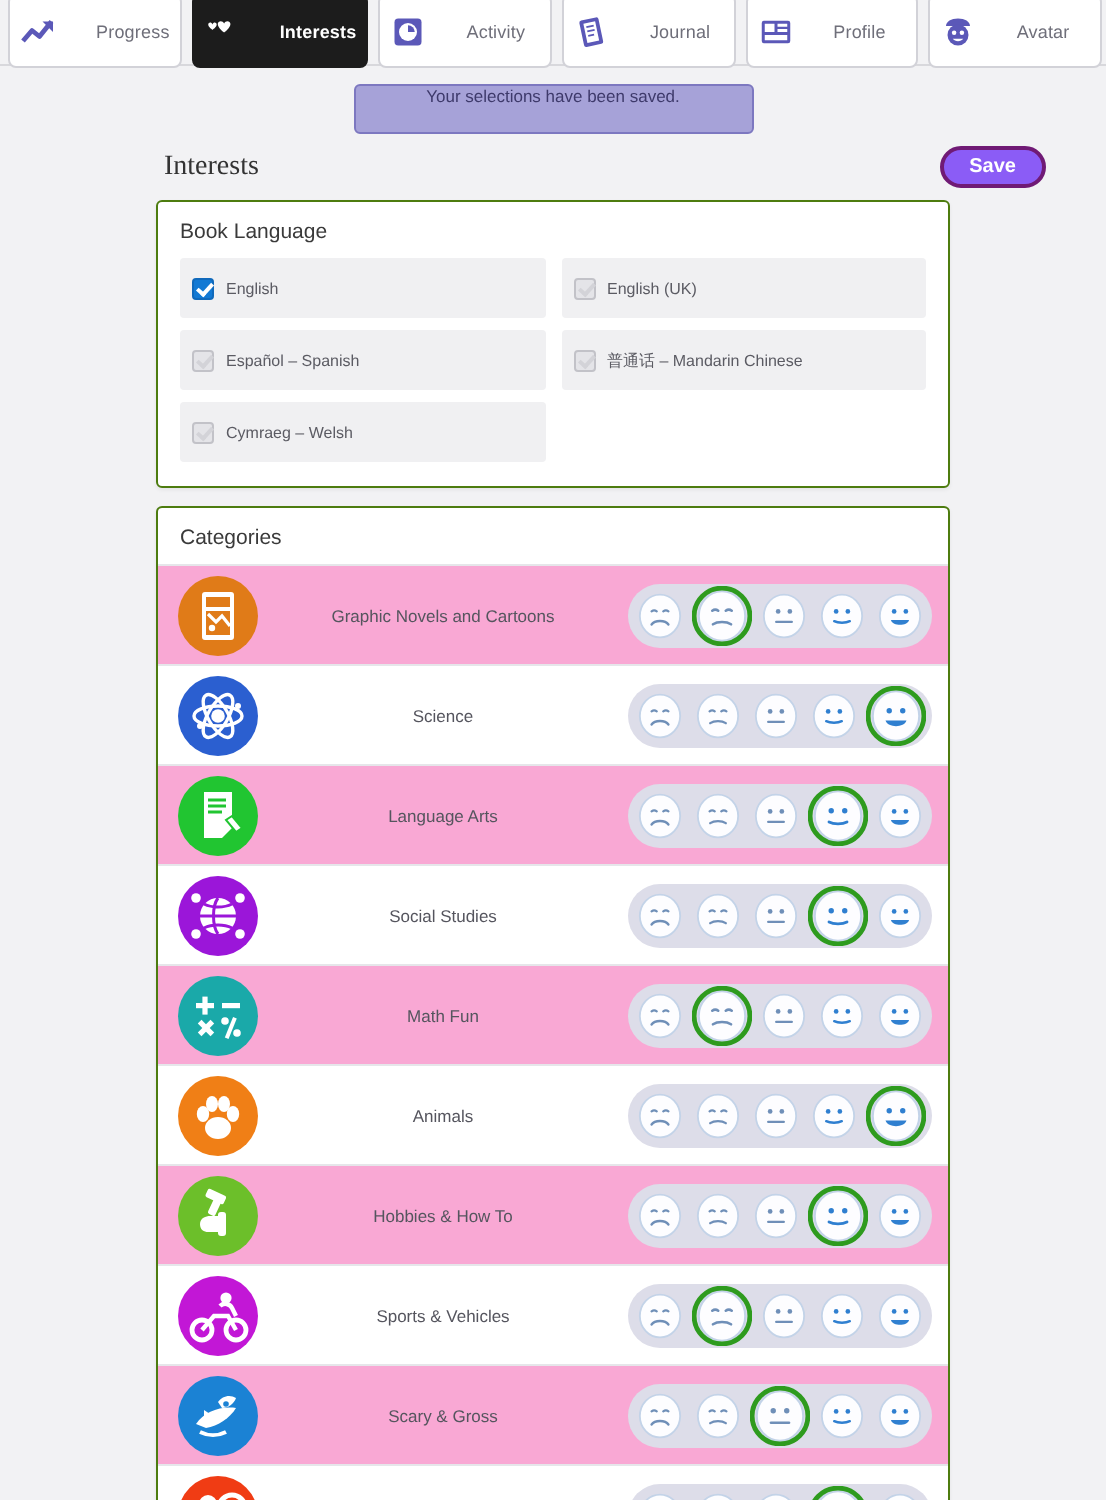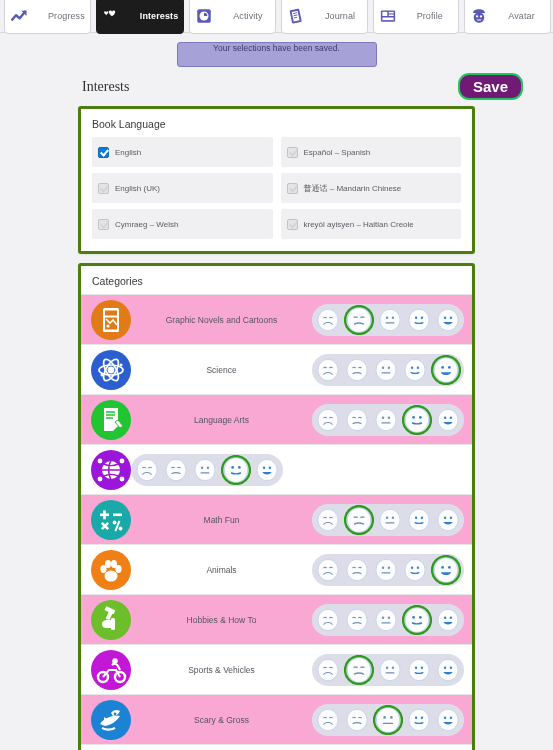--- a/index.html
+++ b/index.html
@@ -70,35 +70,35 @@
 
   
   .pagehead {
     display: flex;
     align-items: center;
     justify-content: space-between;
     padding: 4px 30px 6px 82px;
   }
   .page-title { font-size: 14px; color: #333; font-family: "Liberation Serif", serif; }
   .save-btn {
-    background: #701a75;
-    border: 2px solid #22c55e;
+    background: #8b5cf6;
+    border: 2px solid #701a75;
     color: #fff;
-    font-size: 15px;
+    font-size: 10px;
     font-weight: bold;
     border-radius: 11px;
     padding: 3px 13px;
     cursor: pointer;
   }
 
   
   .card {
     margin: 0 78px 9px 78px;
     background: #fff;
-    border: 3px solid #4d7c0f;
+    border: 1px solid #4d7c0f;
     border-radius: 3px;
     box-shadow: 0 1px 2px rgba(0,0,0,.06);
   }
   .card-title {
     font-size: 10.5px;
     color: #3a3a3a;
     padding: 9px 11px 7px 11px;
   }
 
   
@@ -252,37 +252,33 @@
 
 <div class="card">
   <div class="card-title">Book Language</div>
   <div class="lang-grid">
       <div class="lang-item">
         <span class="cbox checked"></span>
         <span class="lang-label">English</span>
       </div>
       <div class="lang-item">
         <span class="cbox unchecked"></span>
-        <span class="lang-label">Español – Spanish</span>
+        <span class="lang-label">English (UK)</span>
       </div>
       <div class="lang-item">
         <span class="cbox unchecked"></span>
-        <span class="lang-label">English (UK)</span>
+        <span class="lang-label">Español – Spanish</span>
       </div>
       <div class="lang-item">
         <span class="cbox unchecked"></span>
         <span class="lang-label">普通话 – Mandarin Chinese</span>
       </div>
       <div class="lang-item">
         <span class="cbox unchecked"></span>
         <span class="lang-label">Cymraeg – Welsh</span>
-      </div>
-      <div class="lang-item">
-        <span class="cbox unchecked"></span>
-        <span class="lang-label">kreyòl ayisyen – Haitian Creole</span>
       </div>
     </div>
 </div>
 
 <div class="card">
   <div class="card-title">Categories</div>
   <div id="cat-list">
       <div class="cat-row alt">
         <span class="cat-icon"><svg viewBox="0 0 40 40">
             <circle cx="20" cy="20" r="20" fill="#e07b18"></circle>
@@ -419,20 +415,21 @@
       <div class="cat-row">
         <span class="cat-icon"><svg viewBox="0 0 40 40">
             <circle cx="20" cy="20" r="20" fill="#9b16d9"></circle>
             <circle cx="20" cy="20" r="9" fill="#ffffff"></circle>
             <path d="M20 11c-3 4-3 14 0 18M11 20h18M13 14c4 2 10 2 14 0M13 26c4-2 10-2 14 0" stroke="#9b16d9" stroke-width="1.5" fill="none"></path>
             <circle cx="9" cy="11" r="2.4" fill="#ffffff"></circle>
             <circle cx="31" cy="11" r="2.4" fill="#ffffff"></circle>
             <circle cx="9" cy="29" r="2.4" fill="#ffffff"></circle>
             <circle cx="31" cy="29" r="2.4" fill="#ffffff"></circle>
           </svg></span>
+        <span class="cat-name">Social Studies</span>
         <span class="faces">
           <span class="face"><svg viewBox="0 0 40 40">
       <ellipse cx="20" cy="20" rx="15.5" ry="16.5" fill="#fdfdff" stroke="#c3d3e8" stroke-width="1.4"></ellipse>
       <path d="M13.5 16.5c1.3-1 2.7-1 4 0" stroke="#6f8fb8" stroke-width="1.7" fill="none" stroke-linecap="round"></path>
        <path d="M22.5 16.5c1.3-1 2.7-1 4 0" stroke="#6f8fb8" stroke-width="1.7" fill="none" stroke-linecap="round"></path>
               <path d="M13.5 26.5c2.5-3.5 10.5-3.5 13 0" stroke="#6f8fb8" stroke-width="1.8" fill="none" stroke-linecap="round"></path>
     </svg></span>
           <span class="face"><svg viewBox="0 0 40 40">
       <ellipse cx="20" cy="20" rx="15.5" ry="16.5" fill="#fdfdff" stroke="#c3d3e8" stroke-width="1.4"></ellipse>
       <path d="M13.5 16.5c1.3-1 2.7-1 4 0" stroke="#6f8fb8" stroke-width="1.7" fill="none" stroke-linecap="round"></path>

